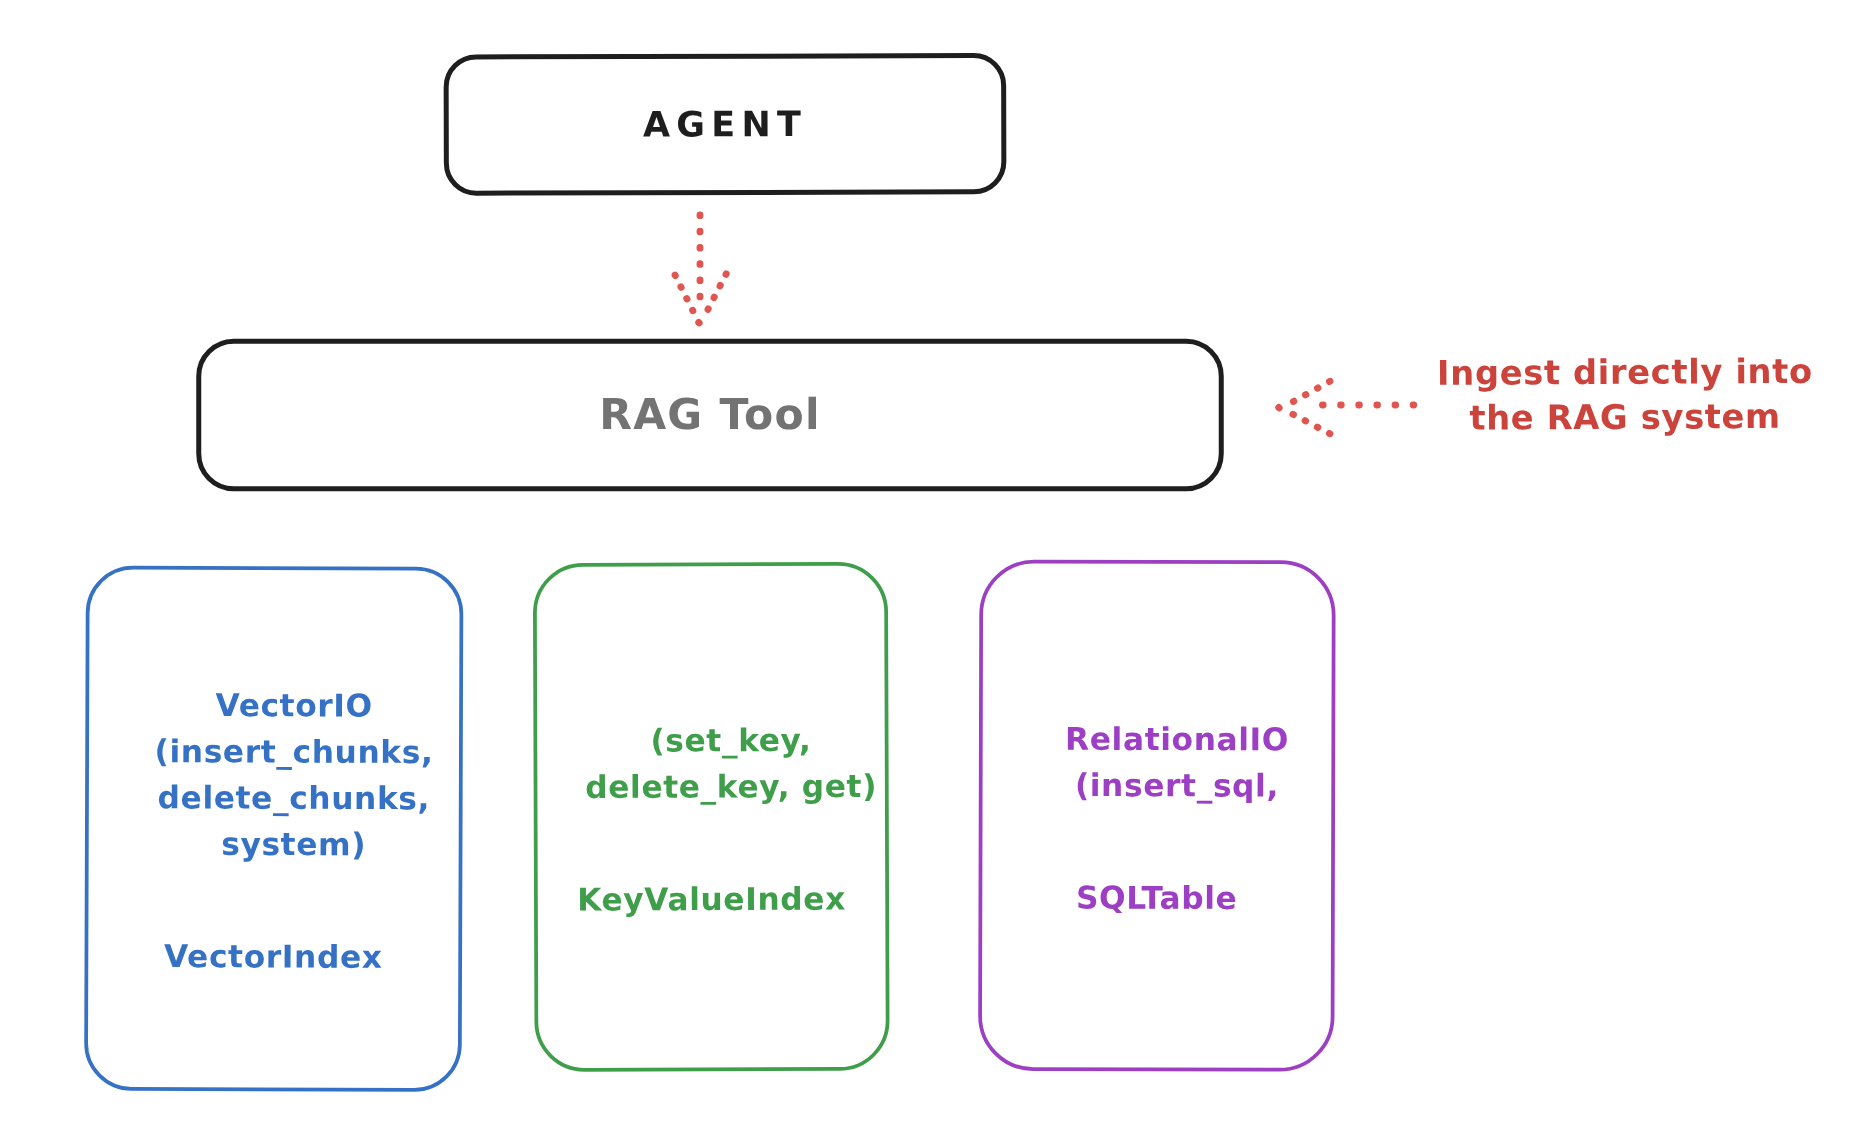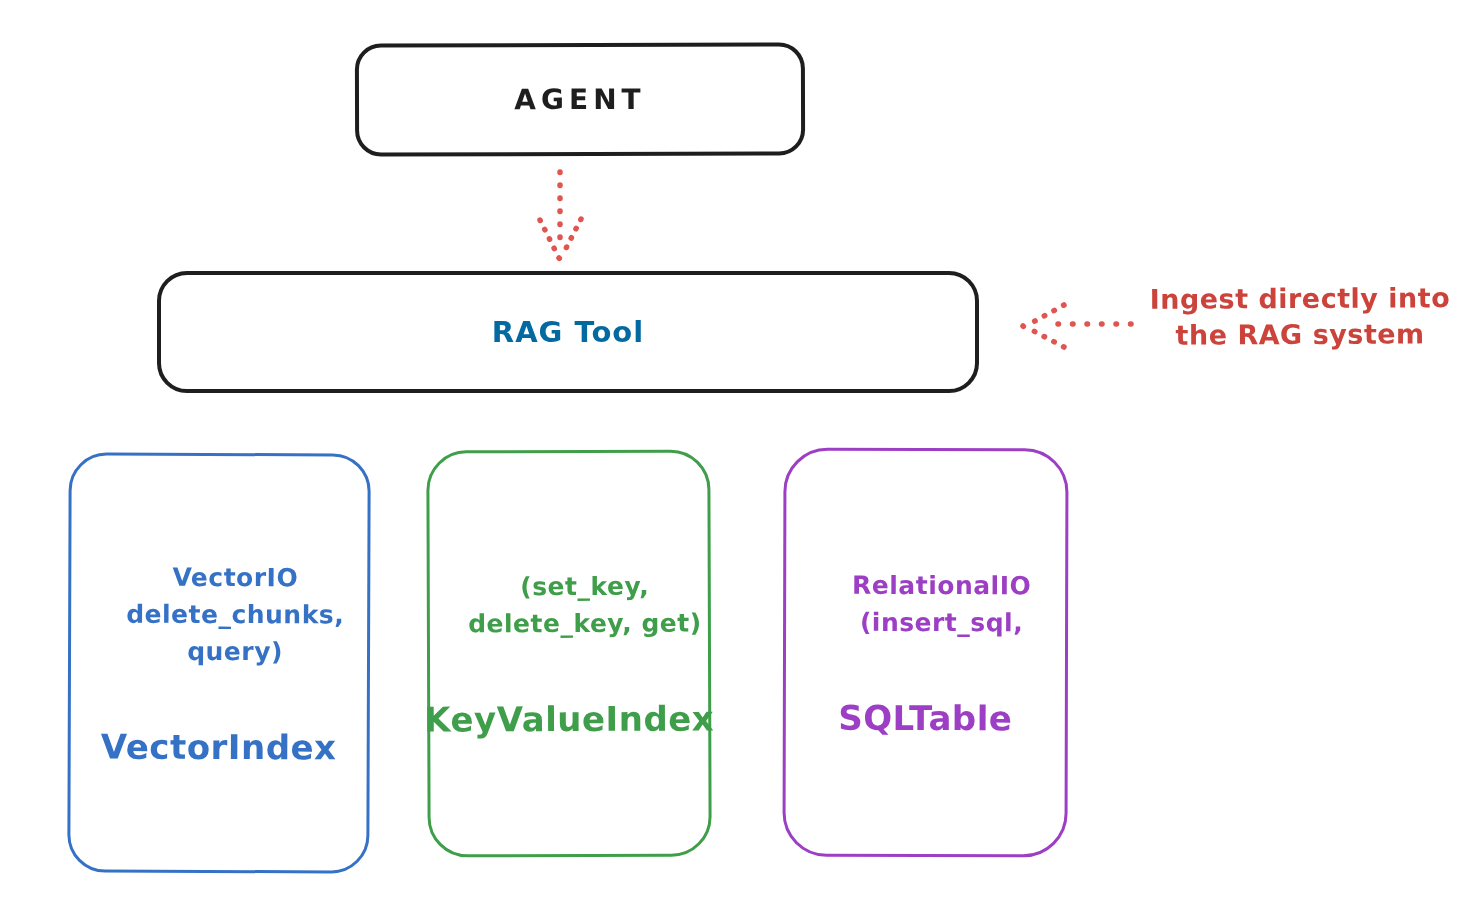--- a/index.html
+++ b/index.html
@@ -42,45 +42,45 @@
     letter-spacing: 5px;
     color: #1e1e1e;
   }
 
   .node-rag {
     left: 157px; top: 271px;
     width: 822px; height: 122px;
     border-radius: 30px;
   }
   .node-rag .label {
-    font-size: 29px;
+    font-size: 34px;
     font-weight: 600;
     letter-spacing: 1px;
-    color: #0369a1;
+    color: #737373;
   }
 
   .store-box {
     position: absolute;
     border-style: solid;
     border-width: 3.5px;
     display: flex;
     flex-direction: column;
     align-items: center;
     justify-content: center;
     gap: 40px;
     text-align: center;
     font-weight: 600;
   }
   .store-box .io-lines {
     font-size: 25px;
     line-height: 37px;
     letter-spacing: 0.5px;
   }
   .store-box .index-label {
-    font-size: 34px;
+    font-size: 25px;
     letter-spacing: 0.5px;
     margin-top: 17px;
   }
   .store-box .io-line { display: block; margin-left: 32px; }
 
   .box-vector {
     left: 68px; top: 453px;
     width: 302px; height: 420px;
     border-radius: 38px;
     transform: rotate(0.2deg);
@@ -142,22 +142,23 @@
   </div>
 
   <div class="annotation" style="color: rgb(203, 67, 59);">
     <span class="annotation-line">Ingest directly into</span>
     <span class="annotation-line">the RAG system</span>
   </div>
 
   <div class="store-box box-vector" style="border-color: rgb(53, 114, 198); color: rgb(53, 114, 198);">
     <div class="io-lines">
       <span class="io-line">VectorIO</span>
+      <span class="io-line">(insert_chunks,</span>
       <span class="io-line">delete_chunks,</span>
-      <span class="io-line">query)</span>
+      <span class="io-line">system)</span>
     </div>
     <span class="index-label">VectorIndex</span>
   </div>
 
   <div class="store-box box-keyvalue" style="border-color: rgb(63, 158, 74); color: rgb(63, 158, 74);">
     <div class="io-lines">
       <span class="io-line">(set_key,</span>
       <span class="io-line">delete_key, get)</span>
     </div>
     <span class="index-label">KeyValueIndex</span>

